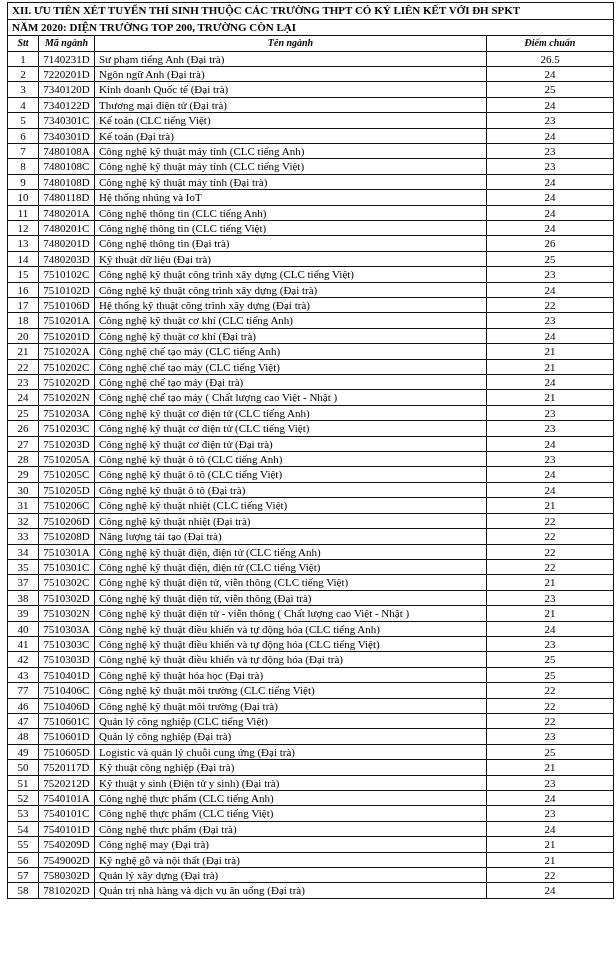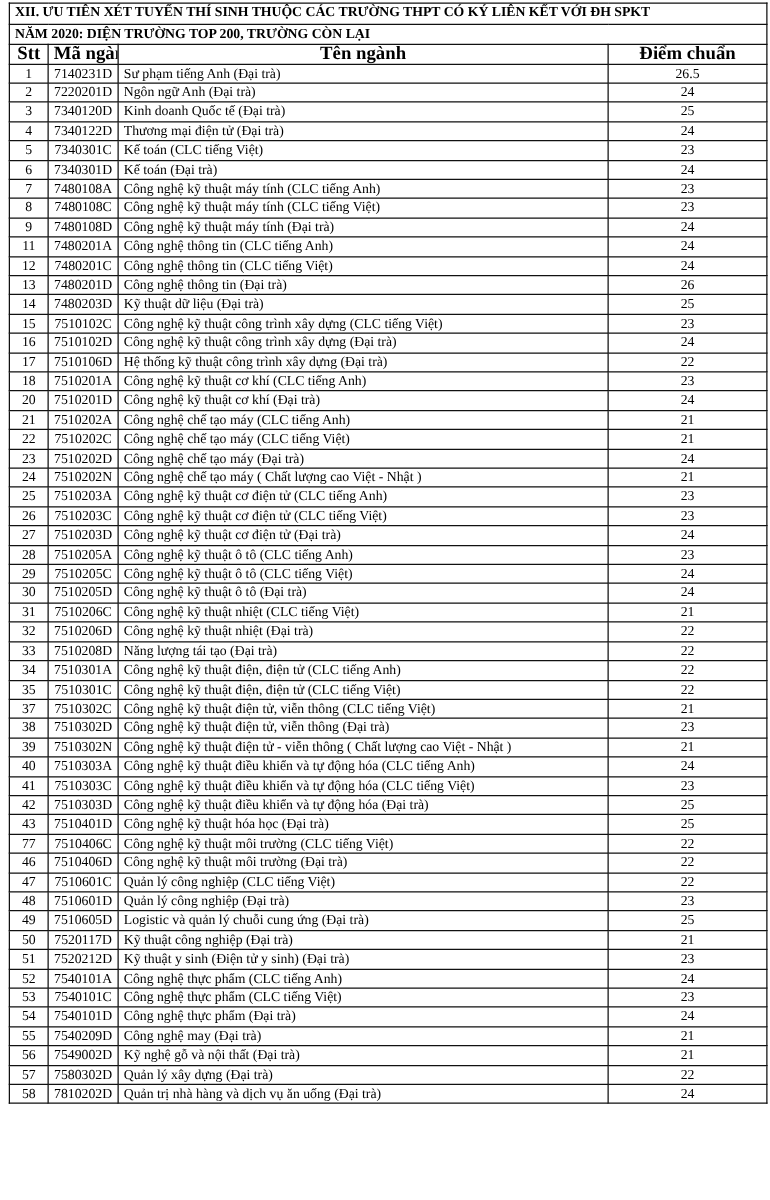--- a/index.html
+++ b/index.html
@@ -20,22 +20,23 @@
     height:14.4px;
     overflow:hidden;
     white-space:nowrap;
     box-sizing:content-box;
   }
   tr.title-row td{
     font-weight:bold;font-size:11px;line-height:15.5px;height:15.5px;
     text-align:left;
   }
   tr.header-row th{
-    font-weight:bold;font-size:15px;line-height:14.5px;height:14.5px;
+    font-weight:bold;font-size:10px;line-height:14.5px;height:14.5px;
     text-align:center;
+    font-style:italic;
   }
   .c-center{text-align:center;}
   .c-left{text-align:left;}
   col.col-stt{width:31px;}
   col.col-code{width:56px;}
   col.col-name{width:392px;}
   col.col-score{width:127px;}
 </style>
 </head>
 <body>
@@ -111,20 +112,26 @@
           <td class="c-left">Công nghệ kỹ thuật máy tính (CLC tiếng Việt)</td>
           <td class="c-center">23</td>
         </tr>
         <tr>
           <td class="c-center">9</td>
           <td class="c-center">7480108D</td>
           <td class="c-left">Công nghệ kỹ thuật máy tính (Đại trà)</td>
           <td class="c-center">24</td>
         </tr>
         <tr>
+          <td class="c-center">10</td>
+          <td class="c-center">7480118D</td>
+          <td class="c-left">Hệ thống nhúng và IoT</td>
+          <td class="c-center">24</td>
+        </tr>
+        <tr>
           <td class="c-center">11</td>
           <td class="c-center">7480201A</td>
           <td class="c-left">Công nghệ thông tin (CLC tiếng Anh)</td>
           <td class="c-center">24</td>
         </tr>
         <tr>
           <td class="c-center">12</td>
           <td class="c-center">7480201C</td>
           <td class="c-left">Công nghệ thông tin (CLC tiếng Việt)</td>
           <td class="c-center">24</td>

